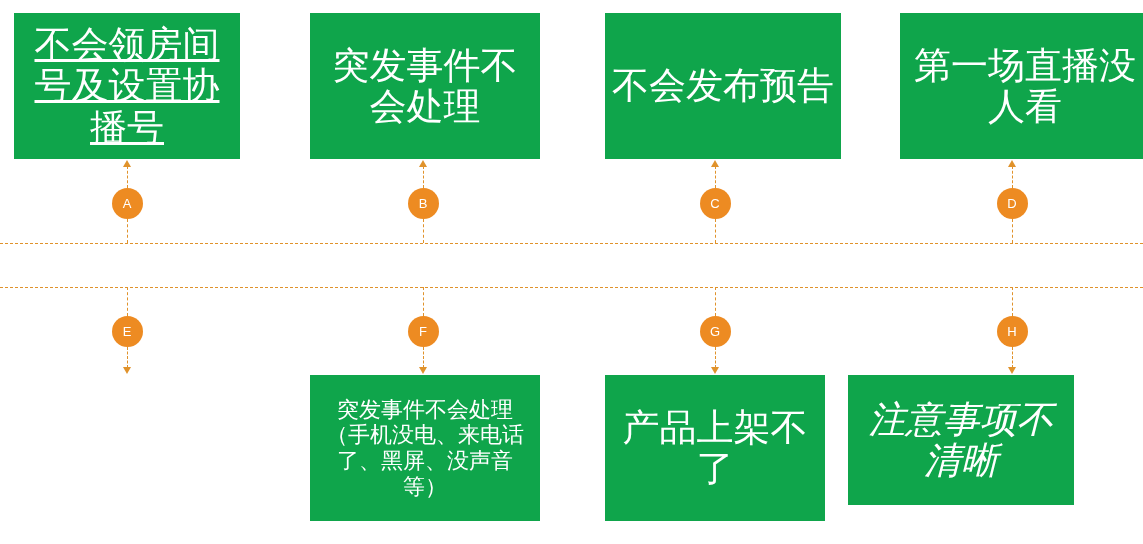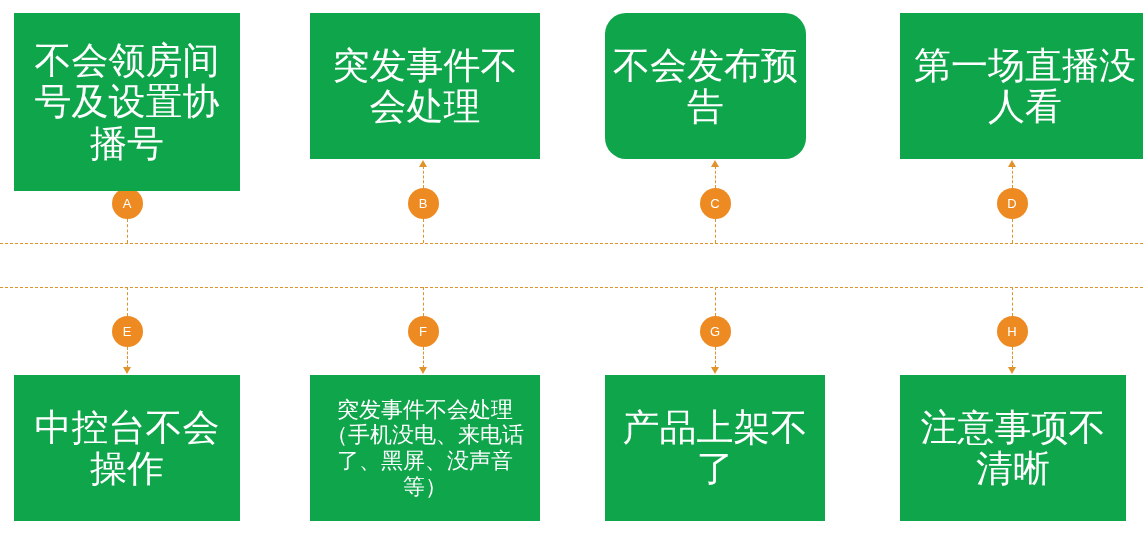--- a/index.html
+++ b/index.html
@@ -115,37 +115,34 @@
     <div class="arrow-down" style="left: 711px; top: 367px;"></div>
     <div class="node" style="left: 699.5px; top: 315.5px;">
       <span>G</span>
     </div>
     <div class="vline" style="left: 1012px; top: 287px; height: 28.5px;"></div>
     <div class="vline" style="left: 1012px; top: 346.5px; height: 21.5px;"></div>
     <div class="arrow-down" style="left: 1008px; top: 367px;"></div>
     <div class="node" style="left: 996.5px; top: 315.5px;">
       <span>H</span>
     </div>
-    <div class="box big" style="left: 14px; top: 13px; width: 226px; height: 178px;">
+    <div class="box big" style="left: 14px; top: 13px; width: 226px; height: 146px; text-decoration: underline;">
       <span>不会领房间号及设置协播号</span>
     </div>
     <div class="box big" style="left: 310px; top: 13px; width: 230px; height: 146px;">
       <span>突发事件不会处理</span>
     </div>
-    <div class="box big" style="left: 605px; top: 13px; width: 201px; height: 146px; border-radius: 21px;">
+    <div class="box big" style="left: 605px; top: 13px; width: 236px; height: 146px;">
       <span>不会发布预告</span>
     </div>
     <div class="box big" style="left: 900px; top: 13px; width: 250px; height: 146px;">
       <span>第一场直播没人看</span>
-    </div>
-    <div class="box big" style="left: 14px; top: 375px; width: 226px; height: 146px;">
-      <span>中控台不会操作</span>
     </div>
     <div class="box small" style="left: 310px; top: 375px; width: 230px; height: 146px;">
       <span>突发事件不会处理（手机没电、来电话了、黑屏、没声音等）</span>
     </div>
     <div class="box big" style="left: 605px; top: 375px; width: 220px; height: 146px; font-family: Liberation Serif, serif;">
       <span>产品上架不了</span>
     </div>
-    <div class="box big" style="left: 900px; top: 375px; width: 226px; height: 146px;">
+    <div class="box big" style="left: 848px; top: 375px; width: 226px; height: 130px; font-style: italic;">
       <span>注意事项不清晰</span>
     </div>
   </div>
 
 </body></html>

